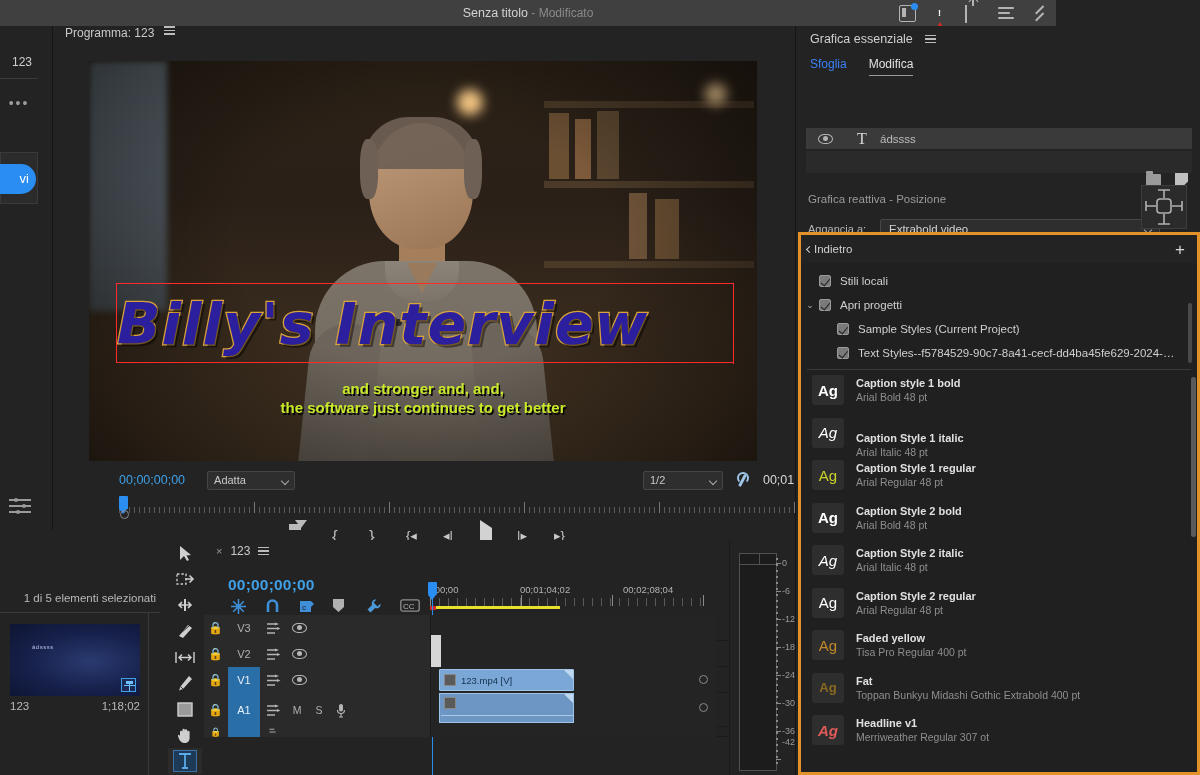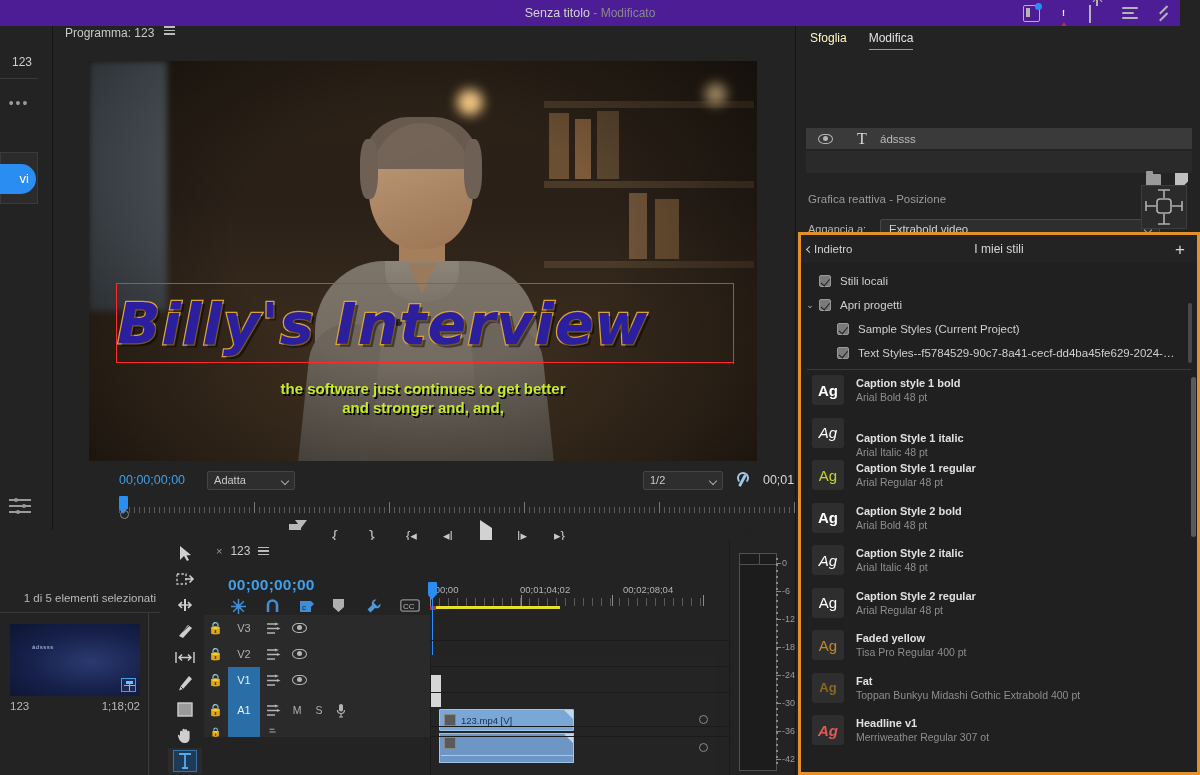--- a/index.html
+++ b/index.html
@@ -7,22 +7,22 @@
     width: 1200px; height: 775px;
     background: #1e1e1e;
     font-family: "Liberation Sans", sans-serif;
     overflow: hidden;
     color: #c8c8c8;
   }
   #app { position: relative; width: 1200px; height: 775px; background: #232323; }
 
   
   .titlebar {
-    position: absolute; left: 0; top: 0; width: 1180px; height: 26px;
-    background: #4c1d95; display: flex; align-items: center;
+    position: absolute; left: 0; top: 0; width: 1056px; height: 26px;
+    background: #404040; display: flex; align-items: center;
   }
   .titlebar .doc {
     position: absolute; left: 0; right: 0; text-align: center;
     font-size: 12.5px; color: #d2d2d2;
   }
   .titlebar .doc .mod { color: #8a8a8a; font-size: 12px; }
   .titlebar .tb-icons {
     position: absolute; right: 8px; top: 0; height: 26px;
     display: flex; align-items: center; gap: 16px;
   }
@@ -203,21 +203,21 @@
   .tl-ph { position:absolute; left:224px; top:42px; width:9px; height:13px; background:#2a8df2; border-radius:1px; }
   .tl-ph::after { content:""; position:absolute; left:0; top:13px; border-left:4.5px solid transparent;
                   border-right:4.5px solid transparent; border-top:5px solid #2a8df2; }
   .tl-ph-line { position:absolute; left:228px; top:55px; width:1.4px; height:220px; background:#2a8df2; }
 
   .tracks { position:absolute; left:0; top:75px; width:525px; height:160px; }
   .trow { position:relative; height:26px; border-bottom:1px solid #1b1b1b; }
   .trow .hdr { position:absolute; left:0; top:0; width:226px; height:26px; background:#2a2a2a;
                display:flex; align-items:center; gap:0; }
   .trow .body { position:absolute; left:226px; top:0; right:13px; height:26px; background:#242424;
-                border-left:1px solid #1b1b1b;margin-top:40px; }
+                border-left:1px solid #1b1b1b; }
   .lockglyph { width:24px; text-align:center; color:#9a9a9a; font-size:12px; }
   .tname { width:32px; text-align:center; font-size:11px; color:#b0b0b0; height:26px; line-height:26px; }
   .tname.sel { background:#2a6ea8; color:#e6f0fa; }
   .tg { width:26px; display:flex; align-items:center; justify-content:center; }
   .eye { width:15px; height:10px; position:relative; }
   .eye::before { content:""; position:absolute; inset:0; border:1.4px solid #b4b4b4;
                  border-radius:50% / 60%; }
   .eye::after { content:""; position:absolute; left:5px; top:2.4px; width:5px; height:5px; border-radius:50%; background:#b4b4b4; }
   .ms { width:22px; text-align:center; font-size:10.5px; color:#b0b0b0; }
   .micicon { width:22px; display:flex; align-items:center; justify-content:center; }
@@ -248,21 +248,21 @@
   .mdots { position:absolute; left:46px; top:18px; width:2px; height:210px;
            background-image: repeating-linear-gradient(to bottom, #8a8a8a 0 2px, transparent 2px 6px); }
 
   
   .eg { position:absolute; left:795px; top:26px; width:405px; height:749px; background:#232323;
         border-left:1px solid #151515; }
   .eg-head { height:26px; display:flex; align-items:center; padding-left:14px; font-size:12.5px; color:#cfcfcf; }
   .eg-head .burger { margin-left:12px; display:inline-flex; flex-direction:column; gap:2.2px; }
   .eg-head .burger i { display:block; width:11px; height:1.5px; background:#bbb; }
   .eg-tabs { display:flex; gap:22px; padding-left:14px; height:28px; align-items:center; font-size:12px; }
-  .eg-tab { color:#fef9c3; cursor:pointer; padding-bottom:4px; }
+  .eg-tab { color:#3b82f6; cursor:pointer; padding-bottom:4px; }
   .eg-tab.active { color:#e0e0e0; border-bottom:1.6px solid #9a9a9a; }
   .layer-row { position:absolute; left:10px; top:102px; width:386px; height:21px; background:#3a3a3a;
                display:flex; align-items:center; }
   .layer-row .eyecell { width:38px; display:flex; justify-content:center; }
   .layer-row .ticon { width:36px; text-align:center; font-family:"Liberation Serif", serif; font-size:16px; color:#d8d8d8; }
   .layer-row .lname { font-size:11.5px; color:#bcbcbc; }
   .layer-blank { position:absolute; left:10px; top:125px; width:386px; height:22px; background:#2a2a2a; }
   .layer-tools { position:absolute; right:12px; top:147px; display:flex; gap:14px; align-items:center; }
   .folder-ic { width:15px; height:12px; background:#9a9a9a; border-radius:1px; position:relative; }
   .folder-ic::before { content:""; position:absolute; left:0; top:-3px; width:7px; height:3px; background:#9a9a9a; border-radius:1px 1px 0 0; }
@@ -389,22 +389,22 @@
           <div class="mic"></div>
         </div>
         <div class="vignette"></div>
       </div>
 
       <div class="title-graphic">Billy's Interview</div>
       <div class="sel-box">
           <span class="vline"></span>
         </div>
       <div class="caption">
+        <div>and stronger and, and,</div>
         <div>the software just continues to get better</div>
-        <div>and stronger and, and,</div>
       </div>
     </div>
 
     <div class="mon-ctrl">
       <span class="tc-blue">00;00;00;00</span>
       <span class="sel-mini">
         <span>Adatta</span>
         <span class="chev"></span>
       </span>
       <span class="mon-right">
@@ -710,25 +710,33 @@
         <span class="lbl" style="top:61px;">-12</span>
       <span class="tk" style="top:94px;"></span>
         <span class="lbl" style="top:89px;">-18</span>
       <span class="tk" style="top:122px;"></span>
         <span class="lbl" style="top:117px;">-24</span>
       <span class="tk" style="top:150px;"></span>
         <span class="lbl" style="top:145px;">-30</span>
       <span class="tk" style="top:178px;"></span>
         <span class="lbl" style="top:173px;">-36</span>
       <span class="tk" style="top:206px;"></span>
-        <span class="lbl" style="top:201px;">-42</span>
+        <span class="lbl" style="top:184px;">-42</span>
     </div>
   </div>
 
   <div class="eg">
+    <div class="eg-head">
+      <span>Grafica essenziale</span>
+      <span class="burger">
+          <i></i>
+          <i></i>
+          <i></i>
+        </span>
+    </div>
     <div class="eg-tabs">
       <span class="eg-tab">Sfoglia</span>
       <span class="eg-tab active">Modifica</span>
     </div>
 
     <div class="layer-row">
       <span class="eyecell">
           <span class="eye"></span>
         </span>
       <span class="ticon">T</span>
@@ -759,21 +767,20 @@
       <path d="M40 20 H30 M40 15 V25" stroke="#b0b0b0" stroke-width="1.6"></path>
     </svg>
   </div>
 
   <div class="styles-wrap">
     <div class="styles-head">
       <span class="back-btn">
         <span class="chev"></span>
         <span>Indietro</span>
       </span>
-      <span class="styles-title">I miei stili</span>
       <span class="add-style">+</span>
     </div>
 
     <div class="src-list">
       <div class="src-row">
         <span class="disc"></span>
         <span class="cb"></span>
         <span class="nm">Stili locali</span>
       </div>
       <div class="src-row">

